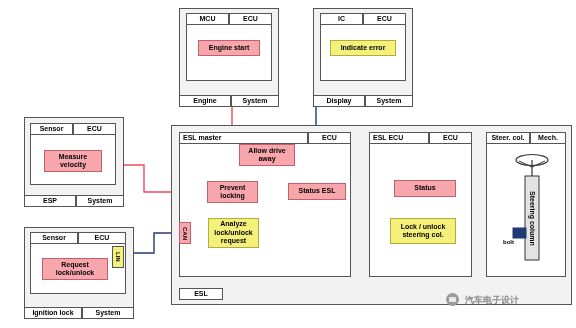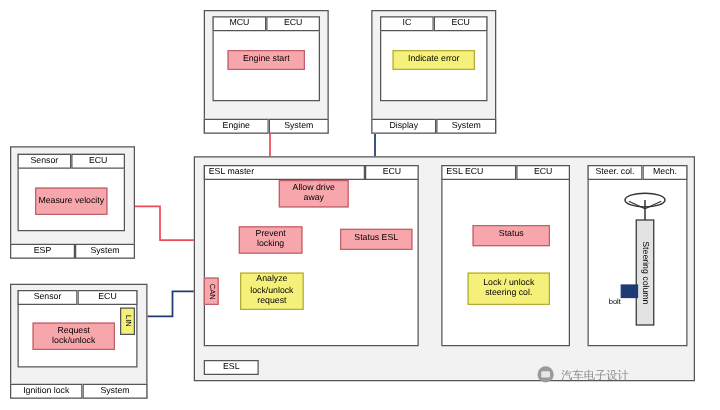--- a/index.html
+++ b/index.html
@@ -3,21 +3,21 @@
 <meta charset="utf-8">
 <style>
   html,body{margin:0;padding:0;}
   body{
     width:576px;height:328px;
     background:#ffffff;
     font-family:"Liberation Sans", sans-serif;
     position:relative;
     overflow:hidden;
   }
-  #diagram{position:absolute;left:0;top:0;width:532px;height:328px;}
+  #diagram{position:absolute;left:16px;top:0;width:532px;height:328px;font-weight:bold;}
   .box{
     position:absolute;
     box-sizing:border-box;
     border:1px solid #000;
     background:#f2f2f2;
   }
   .sysbox{background:#f2f2f2;border:1px solid #555;}
   .innerwhite{background:#ffffff;border:1px solid #555;}
   .lbl{
     position:absolute;

